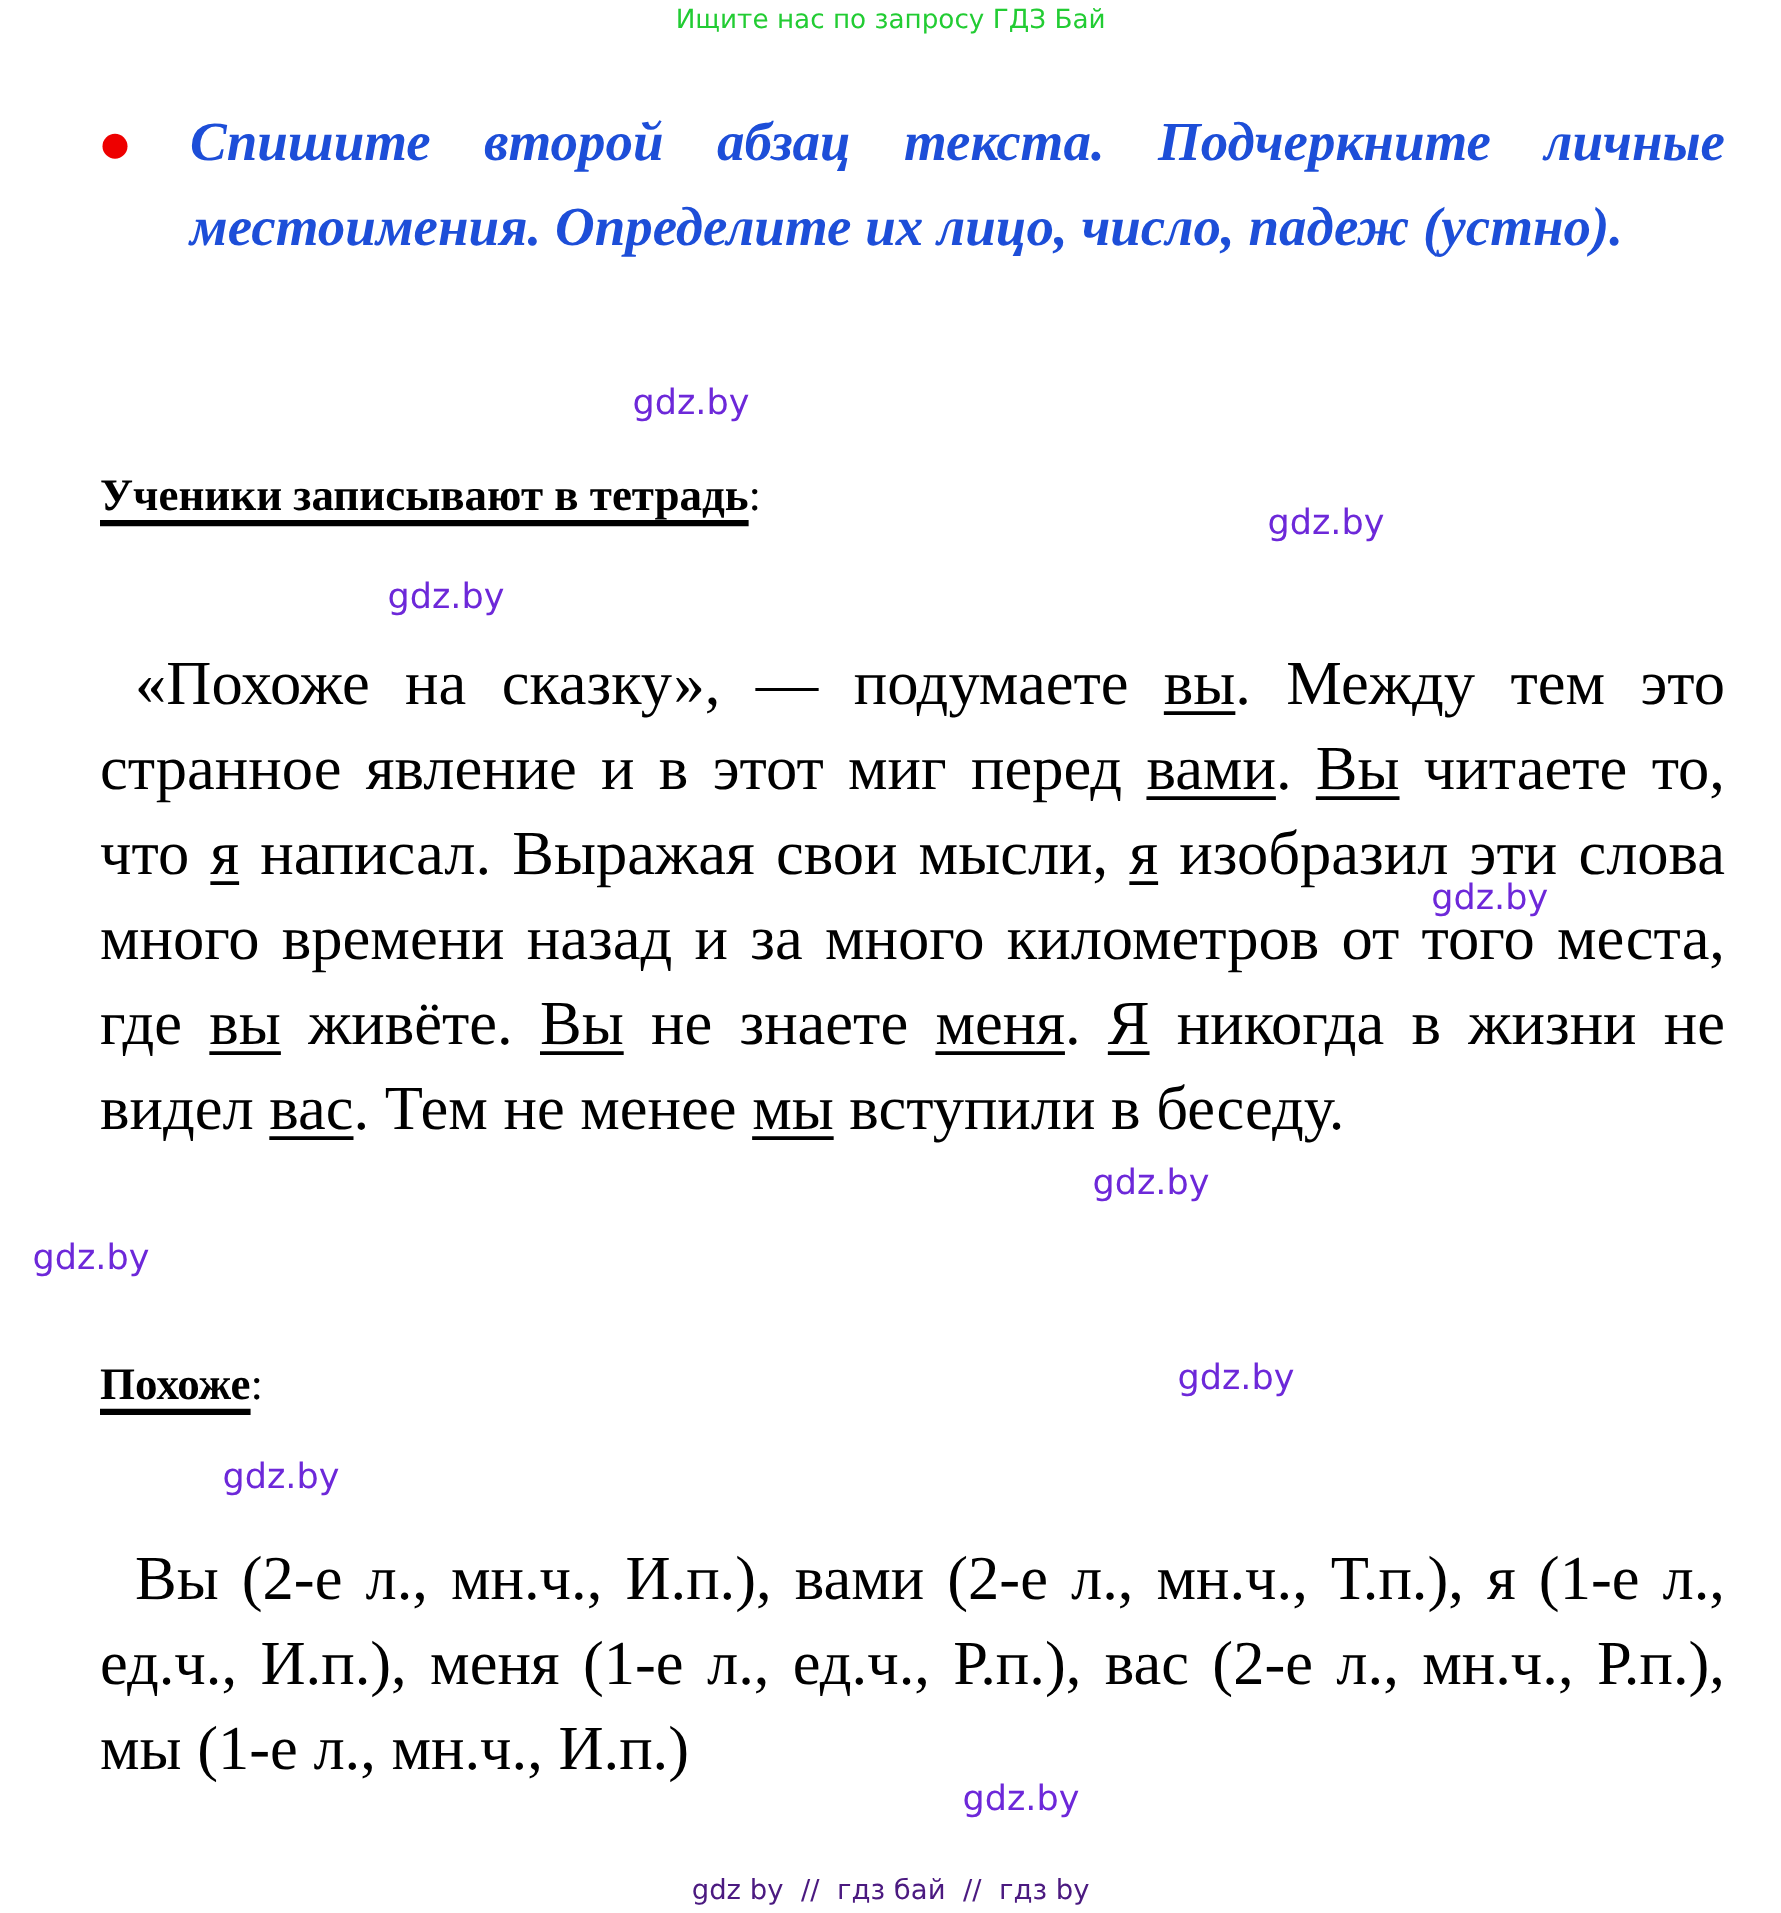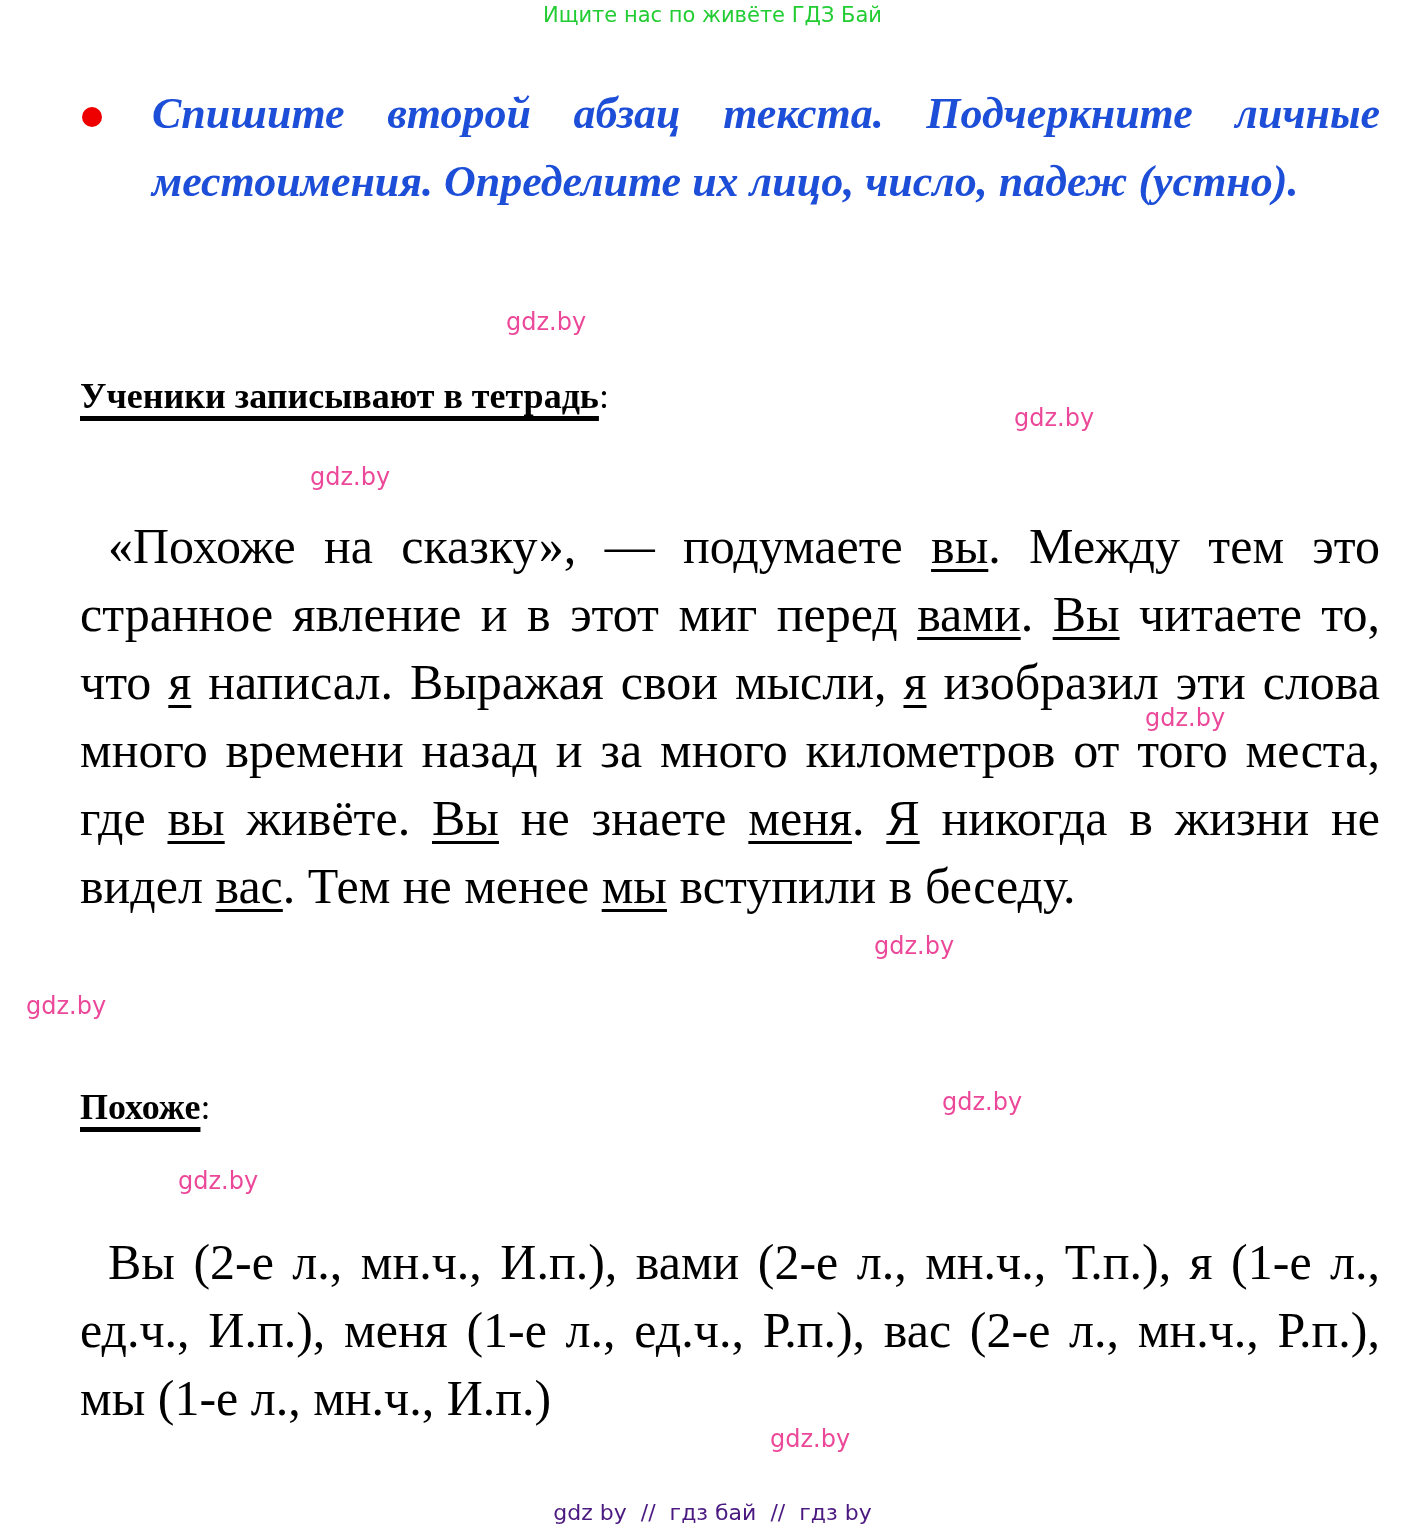--- a/index.html
+++ b/index.html
@@ -1,34 +1,34 @@
 <!DOCTYPE html>
 <html><head>
 <meta charset="utf-8">
 <style>
   html, body { margin: 0; padding: 0; background: #ffffff; }
   body { width: 1425px; height: 1530px; position: relative; overflow: hidden; }
   .abs { position: absolute; }
   .top-banner { left: 0; width: 1425px; top: 0; text-align: center; font-family: "DejaVu Sans", sans-serif; font-size: 21px; color: #22cc33; line-height: 30px; }
-  .wm { font-family: "DejaVu Sans", sans-serif; font-size: 24px; color: #ec4899; line-height: 30px; white-space: nowrap; }
+  .wm { font-family: "DejaVu Sans", sans-serif; font-size: 28px; color: #6d28d9; line-height: 30px; white-space: nowrap; }
   .bullet { left: 82px; top: 107px; width: 20px; height: 20px; border-radius: 50%; background: #ee0000; }
   .task { left: 152px; top: 80px; width: 1228px; font-family: Liberation Serif, serif; font-style: italic; font-weight: bold; font-size: 44px; line-height: 68px; color: #1d4ed8; text-align: justify; text-align-last: left; }
   .heading { font-family: "Liberation Serif", serif; font-weight: bold; font-size: 36px; line-height: 60px; color: #000; white-space: nowrap; }
   .heading u { text-decoration: underline; text-decoration-thickness: 5px; text-underline-offset: 8px; }
   .colon { font-weight: normal; }
   .passage { left: 80px; top: 512px; width: 1300px; font-family: "Liberation Serif", serif; font-size: 50px; line-height: 68px; color: #000; text-align: justify; text-align-last: left; }
   .passage u { text-decoration: underline; text-decoration-thickness: 3px; text-underline-offset: 6px; }
   .indent { display: inline-block; width: 28px; }
   .oral { left: 80px; top: 1228px; width: 1300px; font-family: Liberation Serif, serif; font-size: 50px; line-height: 68px; color: #000; text-align: justify; text-align-last: left; }
   .footer { left: 0; width: 1425px; top: 1498px; text-align: center; font-family: "DejaVu Sans", sans-serif; font-size: 22px; color: #4b1a80; line-height: 30px; white-space: pre; }
 </style>
 </head>
 <body>
 
-<div class="abs top-banner">Ищите нас по живёте ГДЗ Бай</div>
+<div class="abs top-banner">Ищите нас по запросу ГДЗ Бай</div>
 
 <div class="abs bullet" style="background: rgb(238, 0, 0);"></div>
 <div class="abs task">Спишите второй абзац текста. Подчеркните личные местоимения. Определите их лицо, число, падеж (устно).</div>
 
 <div class="abs heading" style="left:80px; top:366px;"><u>Ученики записывают в тетрадь</u><span class="colon">:</span></div>
 
 <div class="abs passage" id="passage"><span class="indent"></span><span>«Похоже на сказку», — подумаете </span><u>вы</u><span>. Между тем это странное явление и в этот миг перед </span><u>вами</u><span>. </span><u>Вы</u><span> читаете то, что </span><u>я</u><span> написал. Выражая свои мысли, </span><u>я</u><span> изобразил эти слова много времени назад и за много километров от того места, где </span><u>вы</u><span> живёте. </span><u>Вы</u><span> не знаете </span><u>меня</u><span>. </span><u>Я</u><span> никогда в жизни не видел </span><u>вас</u><span>. Тем не менее </span><u>мы</u><span> вступили в беседу.</span></div>
 
 <div class="abs heading" style="left:80px; top:1077px;"><u>Похоже</u><span class="colon">:</span></div>
 

